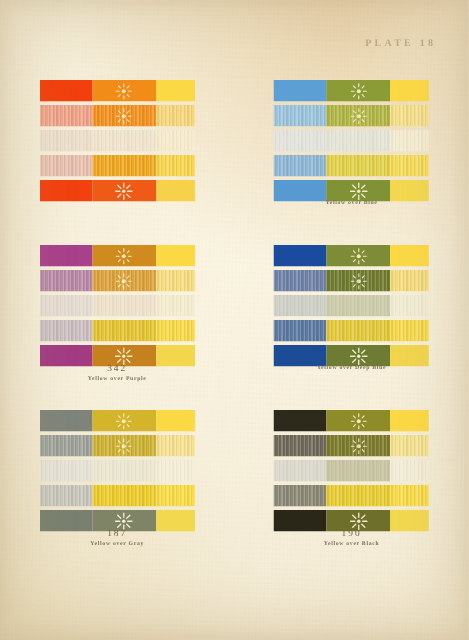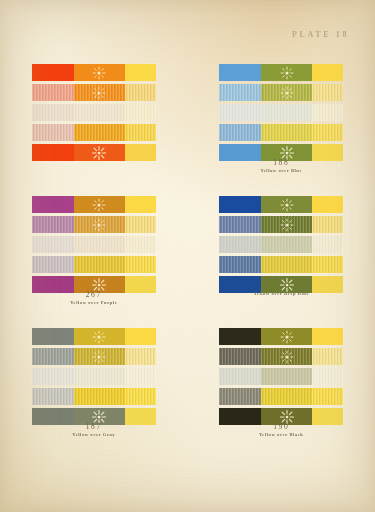--- a/index.html
+++ b/index.html
@@ -245,21 +245,20 @@
                   <line x1="19.8" y1="4.2" x2="15.8" y2="8.2"></line>
                   <line x1="8.2" y1="15.8" x2="4.2" y2="19.8"></line>
                 </g>
               </svg>
             </div>
           </div>
           <div class="seg seg-r" style="background: rgb(243, 216, 79);"></div>
         </div>
       </div>
       <div class="caption">
-        <div class="cap-num">188</div>
         <div class="cap-name">Yellow over Blue</div>
       </div>
     </div>
     <div class="group">
       <div class="strips">
         <div class="strip">
           <div class="seg seg-l" style="background: rgb(168, 64, 138);"></div>
           <div class="seg seg-c" style="background: rgb(207, 139, 30);">
             <div class="motif">
               <svg viewBox="0 0 24 24">
@@ -326,21 +325,21 @@
                   <line x1="19.8" y1="4.2" x2="15.8" y2="8.2"></line>
                   <line x1="8.2" y1="15.8" x2="4.2" y2="19.8"></line>
                 </g>
               </svg>
             </div>
           </div>
           <div class="seg seg-r" style="background: rgb(242, 214, 76);"></div>
         </div>
       </div>
       <div class="caption">
-        <div class="cap-num">267</div>
+        <div class="cap-num">342</div>
         <div class="cap-name">Yellow over Purple</div>
       </div>
     </div>
     <div class="group">
       <div class="strips">
         <div class="strip">
           <div class="seg seg-l" style="background: rgb(27, 75, 158);"></div>
           <div class="seg seg-c" style="background: rgb(126, 139, 55);">
             <div class="motif">
               <svg viewBox="0 0 24 24">

